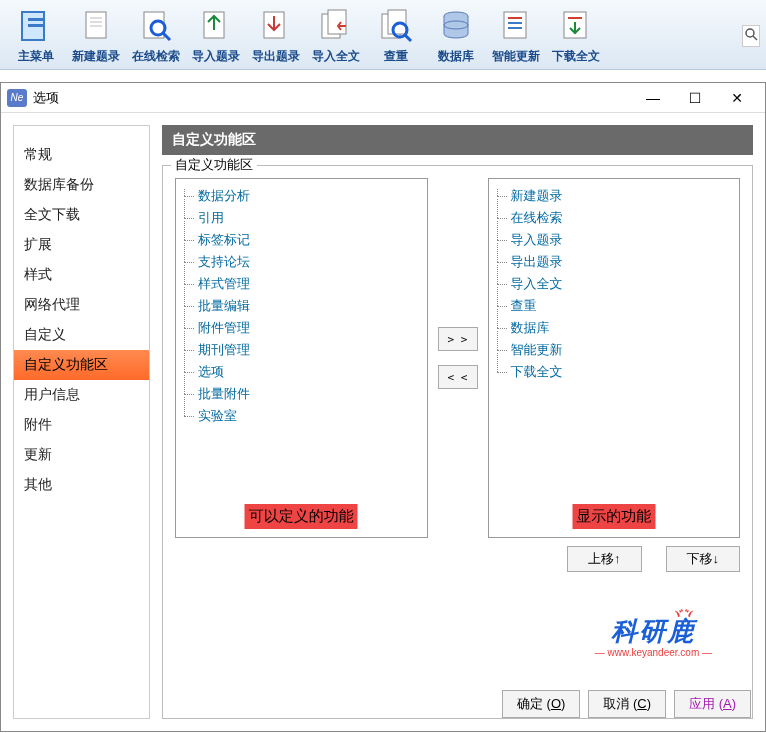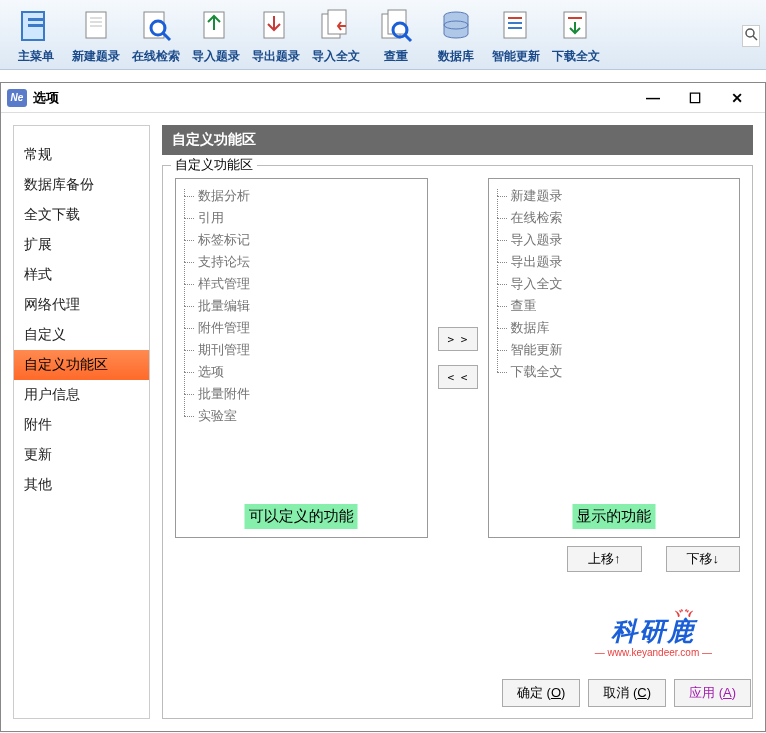--- a/index.html
+++ b/index.html
@@ -7,61 +7,61 @@
 
 
 .main-toolbar { display: flex; align-items: flex-start; padding: 4px 6px 2px; background: linear-gradient(#f5f9fd, #dce8f4); border-bottom: 1px solid #b8c8d8; height: 70px; gap: 0; }
 .toolbar-btn { display: flex; flex-direction: column; align-items: center; justify-content: flex-start; padding: 2px 6px; min-width: 60px; cursor: pointer; font-size: 12px; color: #1a4a8a; font-weight: bold; }
 .toolbar-btn .icon { width: 40px; height: 40px; display: flex; align-items: center; justify-content: center; }
 .toolbar-btn .tlabel { margin-top: 2px; font-size: 12px; color: #1a4a8a; }
 .toolbar-search { margin-left: auto; display: flex; align-items: center; background: #fff; border: 1px solid #ccc; width: 18px; height: 22px; justify-content: center; align-self: center; }
 
 
 .dialog { position: absolute; top: 82px; left: 0; width: 766px; height: 650px; background: #fff; border: 1px solid #888; }
-.dialog-titlebar { display: flex; align-items: center; height: 30px; padding: 0 6px; border-bottom: 1px solid #ddd; font-weight: bold; }
+.dialog-titlebar { display: flex; align-items: center; height: 30px; padding: 0 6px; border-bottom: 1px solid #ddd; }
 .dialog-titlebar .app-icon { width: 20px; height: 18px; background: #5a7aca; border-radius: 3px; display: flex; align-items: center; justify-content: center; color: #fff; font-size: 10px; font-style: italic; margin-right: 6px; }
 .dialog-title { font-size: 13px; }
 .dialog-controls { margin-left: auto; display: flex; gap: 14px; padding-right: 8px; }
 .win-btn { width: 28px; height: 20px; display: flex; align-items: center; justify-content: center; cursor: pointer; font-size: 14px; }
 
 .dialog-body { display: flex; height: calc(100% - 30px); }
 
 
 .sidebar { width: 137px; border-right: 1px solid #ccc; padding: 14px 0 0 0; margin: 12px 0 12px 12px; border: 1px solid #ccc; }
 .sidebar-item { padding: 6px 10px; font-size: 14px; cursor: pointer; color: #222; }
 .sidebar-item.selected { background: linear-gradient(#ff8a50, #ff6a2a); color: #000; }
 
 
 .main-panel { flex: 1; padding: 12px 12px 12px 12px; display: flex; flex-direction: column; }
 .panel-header { background: #6a6a6a; color: #fff; font-size: 14px; font-weight: bold; padding: 6px 10px; }
 .fieldset { border: 1px solid #bbb; margin-top: 10px; padding: 12px 12px 40px; position: relative; flex: 1; }
 .fieldset-legend { position: absolute; top: -10px; left: 8px; background: #fff; padding: 0 4px; font-size: 13px; }
 .two-col { display: flex; gap: 10px; height: 360px; }
 .listbox { border: 1px solid #999; flex: 1; background: #fff; padding: 6px 4px; overflow: auto; position: relative; }
-.tree-item { font-size: 13px; padding: 2px 2px 2px 18px; position: relative; color: #737373; }
+.tree-item { font-size: 13px; padding: 2px 2px 2px 18px; position: relative; color: #0369a1; }
 .tree-item::before { content: ""; position: absolute; left: 4px; top: 50%; width: 10px; height: 1px; border-top: 1px dotted #888; }
 .tree-item::after { content: ""; position: absolute; left: 4px; top: -8px; bottom: 50%; width: 1px; border-left: 1px dotted #888; }
 .tree-item:first-child::after { top: 4px; }
 
 .middle-btns { display: flex; flex-direction: column; justify-content: center; gap: 14px; }
 .move-btn { width: 40px; height: 24px; background: #f4f4f4; border: 1px solid #aaa; cursor: pointer; font-size: 11px; display: flex; align-items: center; justify-content: center; font-family: monospace; }
 
-.highlight { background: #86efac; padding: 3px 4px; font-size: 15px; position: absolute; bottom: 8px; left: 50%; transform: translateX(-50%); white-space: nowrap; }
+.highlight { background: #ef4444; padding: 3px 4px; font-size: 15px; position: absolute; bottom: 8px; left: 50%; transform: translateX(-50%); white-space: nowrap; }
 
 .order-btns { display: flex; gap: 24px; justify-content: flex-end; margin-top: 8px; }
 .order-btn { padding: 3px 20px; background: #f4f4f4; border: 1px solid #aaa; cursor: pointer; font-size: 13px; }
 
 .watermark { position: absolute; right: 40px; bottom: 60px; text-align: center; }
 .watermark .wm-text { font-size: 26px; font-weight: bold; font-style: italic; color: #1a5fd8; letter-spacing: 2px; position: relative; }
 .watermark .wm-url { font-size: 10px; color: #e94040; margin-top: -2px; }
 .antler { position: absolute; color: #e94040; font-size: 12px; }
 .antler.a1 { top: -8px; right: 28px; }
 .antler.a2 { top: -8px; right: 14px; transform: scaleX(-1); }
 
-.dialog-footer { position: absolute; bottom: 24px; right: 14px; display: flex; gap: 8px; }
+.dialog-footer { position: absolute; bottom: 13px; right: 14px; display: flex; gap: 8px; }
 .dlg-btn { padding: 4px 14px; background: #f4f4f4; border: 1px solid #aaa; cursor: pointer; font-size: 13px; }
 .dlg-btn.disabled { color: #a21caf; }
 .dlg-btn u { text-decoration: underline; }
 </style>
 </head>
 <body>
 
 <div class="main-toolbar">
   <div class="toolbar-btn">
     <span class="icon">

